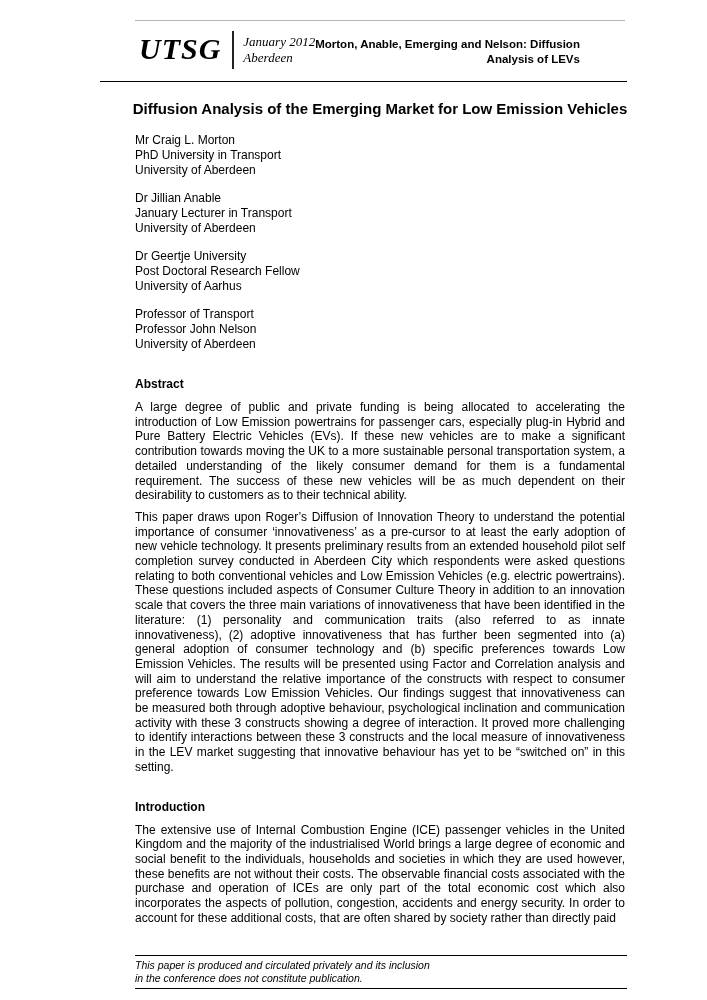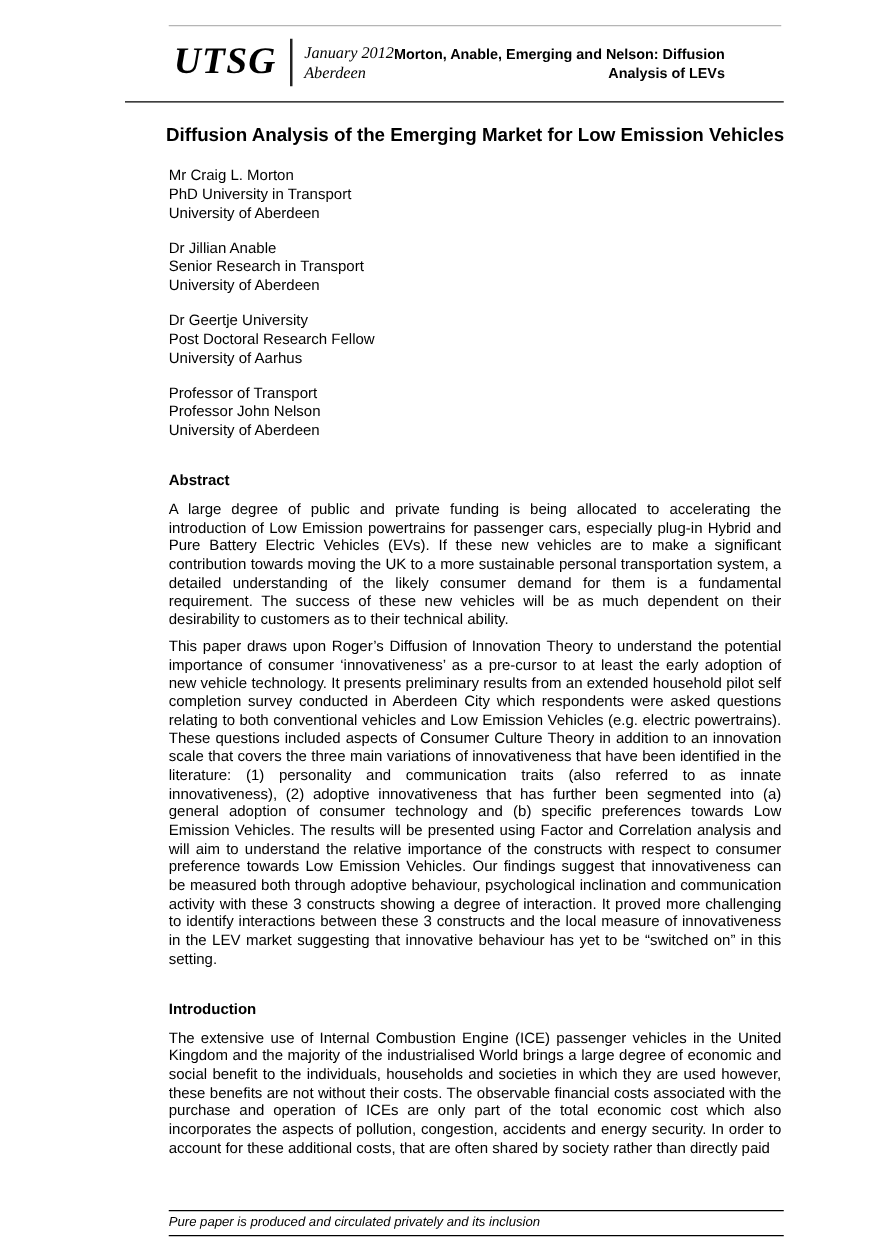--- a/index.html
+++ b/index.html
@@ -124,21 +124,21 @@
   <h1 class="title">Diffusion Analysis of the Emerging Market for Low Emission Vehicles</h1>
 
   <div class="authors">
     <div class="author-block">
       <div>Mr Craig L. Morton</div>
       <div>PhD University in Transport</div>
       <div>University of Aberdeen</div>
     </div>
     <div class="author-block">
       <div>Dr Jillian Anable</div>
-      <div>Senior Research in Transport</div>
+      <div>January Lecturer in Transport</div>
       <div>University of Aberdeen</div>
     </div>
     <div class="author-block">
       <div>Dr Geertje University</div>
       <div>Post Doctoral Research Fellow</div>
       <div>University of Aarhus</div>
     </div>
     <div class="author-block">
       <div>Professor of Transport</div>
       <div>Professor John Nelson</div>
@@ -147,16 +147,17 @@
   </div>
 
   <h2 class="section-heading">Abstract</h2>
   <p class="body-par">A large degree of public and private funding is being allocated to accelerating the introduction of Low Emission powertrains for passenger cars, especially plug-in Hybrid and Pure Battery Electric Vehicles (EVs). If these new vehicles are to make a significant contribution towards moving the UK to a more sustainable personal transportation system, a detailed understanding of the likely consumer demand for them is a fundamental requirement. The success of these new vehicles will be as much dependent on their desirability to customers as to their technical ability.</p>
   <p class="body-par">This paper draws upon Roger’s Diffusion of Innovation Theory to understand the potential importance of consumer ‘innovativeness’ as a pre-cursor to at least the early adoption of new vehicle technology.  It presents preliminary results from an extended household pilot self completion survey conducted in Aberdeen City which respondents were asked questions relating to both conventional vehicles and Low Emission Vehicles (e.g. electric powertrains). These questions included aspects of Consumer Culture Theory in addition to an innovation scale that covers the three main variations of innovativeness that have been identified in the literature: (1) personality and communication traits (also referred to as innate innovativeness), (2) adoptive innovativeness that has further been segmented into (a) general adoption of consumer technology and (b) specific preferences towards Low Emission Vehicles. The results will be presented using Factor and Correlation analysis and will aim to understand the relative importance of the constructs with respect to consumer preference towards Low Emission Vehicles. Our findings suggest that innovativeness can be measured both through adoptive behaviour, psychological inclination and communication activity with these 3 constructs showing a degree of interaction. It proved more challenging to identify interactions between these 3 constructs and the local measure of innovativeness in the LEV market suggesting that innovative behaviour has yet to be “switched on” in this setting.</p>
 
   <h2 class="section-heading">Introduction</h2>
   <p class="body-par">The extensive use of Internal Combustion Engine (ICE) passenger vehicles in the United Kingdom and the majority of the industrialised World brings a large degree of economic and social benefit to the individuals, households and societies in which they are used however, these benefits are not without their costs. The observable financial costs associated with the purchase and operation of ICEs are only part of the total economic cost which also incorporates the aspects of pollution, congestion, accidents and energy security. In order to account for these additional costs, that are often shared by society rather than directly paid</p>
 
   <div class="footer">
-    <div class="footer-note">Pure paper is produced and circulated privately and its inclusion</div>
+    <div class="footer-note">This paper is produced and circulated privately and its inclusion</div>
+    <div class="footer-note">in the conference does not constitute publication.</div>
   </div>
 
 </div>
 
 </body></html>

